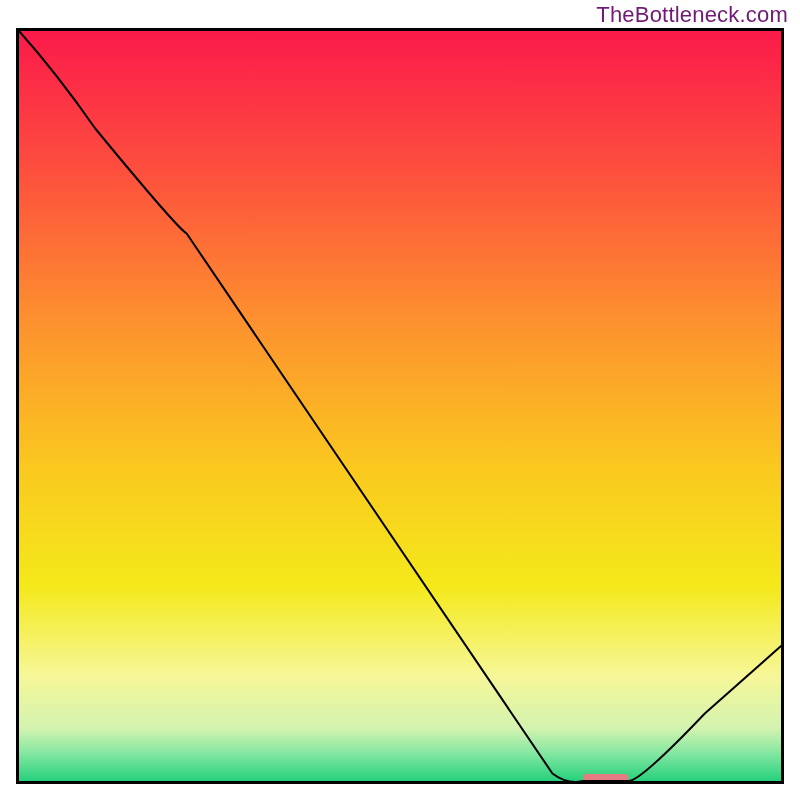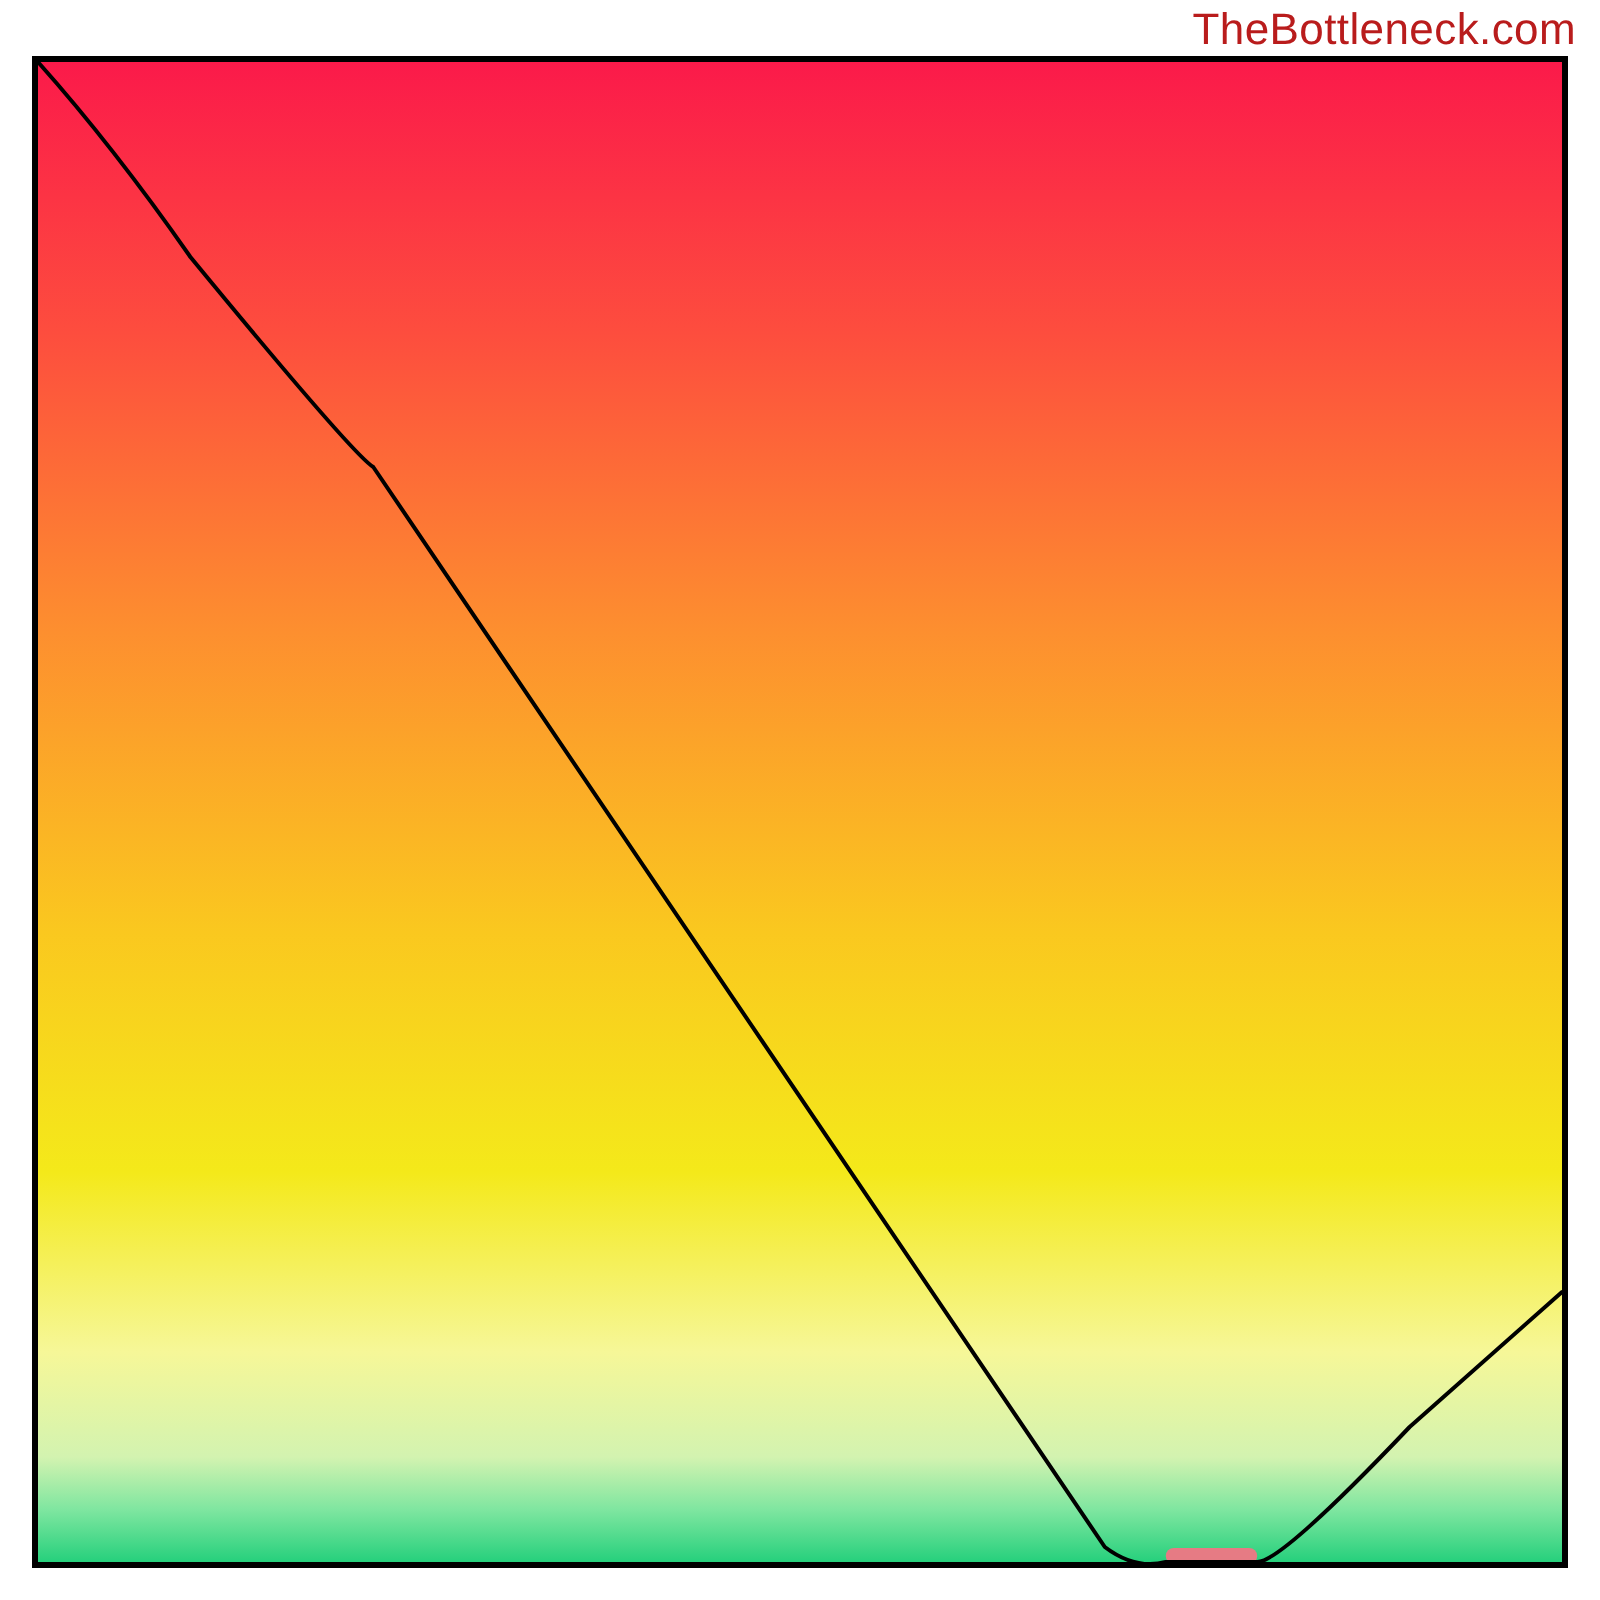--- a/index.html
+++ b/index.html
@@ -12,21 +12,21 @@
   }
   .container {
     position: relative;
     width: 800px;
     height: 800px;
   }
   .watermark {
     position: absolute;
     top: 2px;
     right: 12px;
-    color: #b91c1c;
+    color: #701a75;
     font-size: 22px;
     font-weight: 500;
     letter-spacing: 0.2px;
   }
   .plot {
     position: absolute;
     left: 16px;
     top: 28px;
     width: 768px;
     height: 756px;

